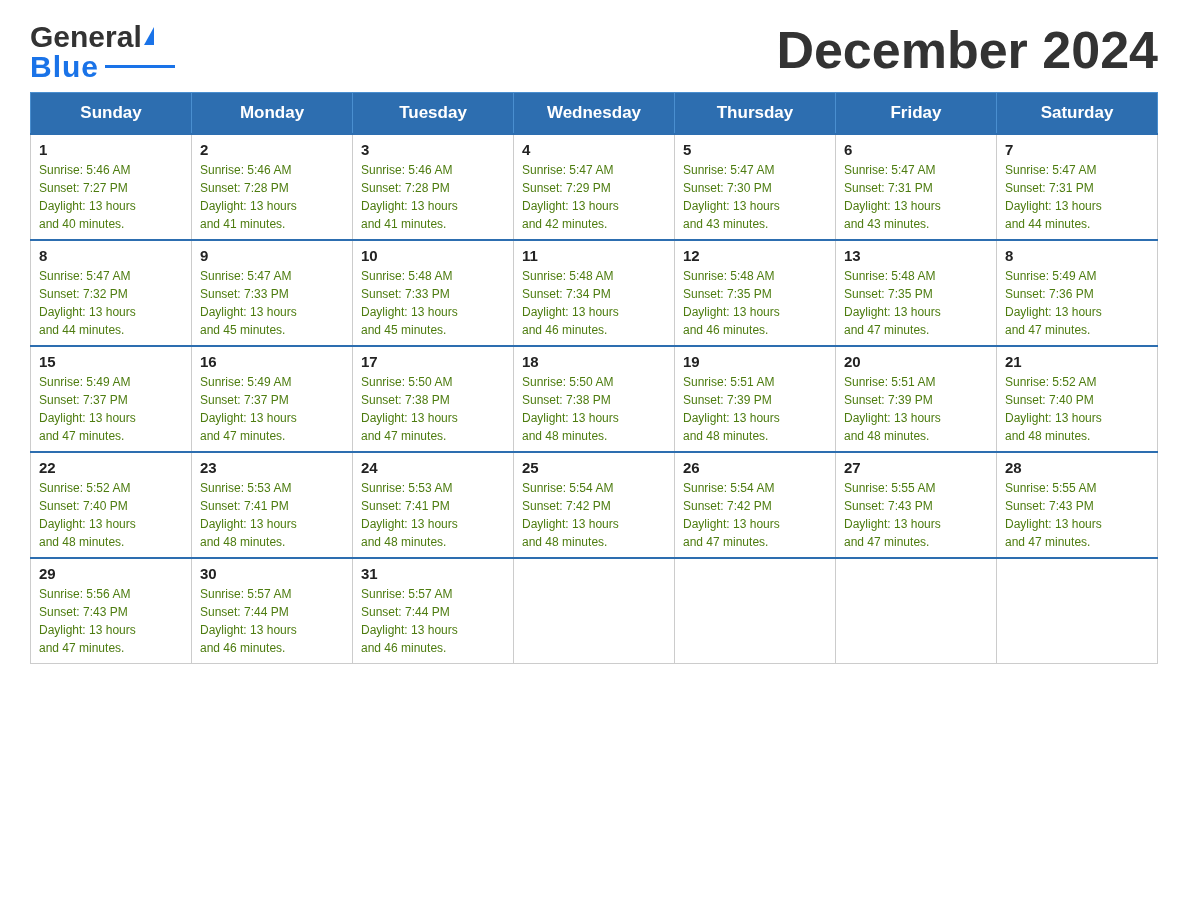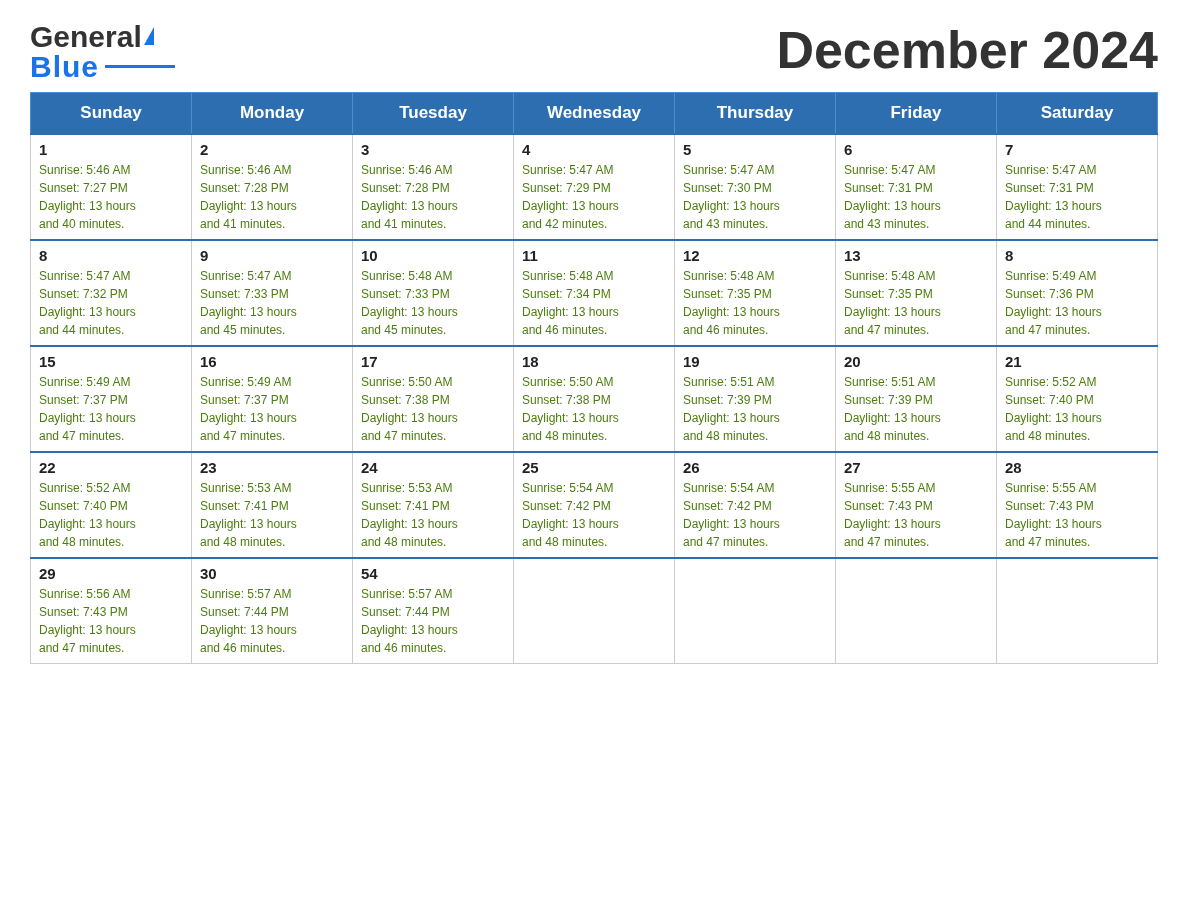--- a/index.html
+++ b/index.html
@@ -379,21 +379,21 @@
         <td>
         <span class="day-number">30</span>
         <div class="day-info">
           Sunrise: 5:57 AM<br>
           Sunset: 7:44 PM<br>
           Daylight: 13 hours<br>
           and 46 minutes.
         </div>
       </td>
         <td>
-        <span class="day-number">54</span>
+        <span class="day-number">31</span>
         <div class="day-info">
           Sunrise: 5:57 AM<br>
           Sunset: 7:44 PM<br>
           Daylight: 13 hours<br>
           and 46 minutes.
         </div>
       </td>
         <td class="empty"></td>
         <td class="empty"></td>
         <td class="empty"></td>

